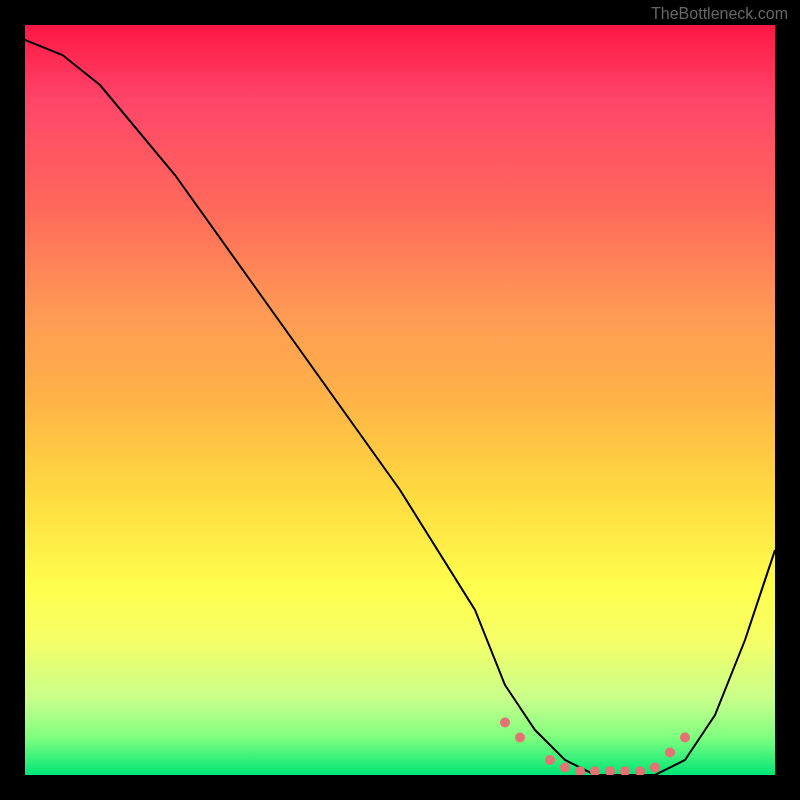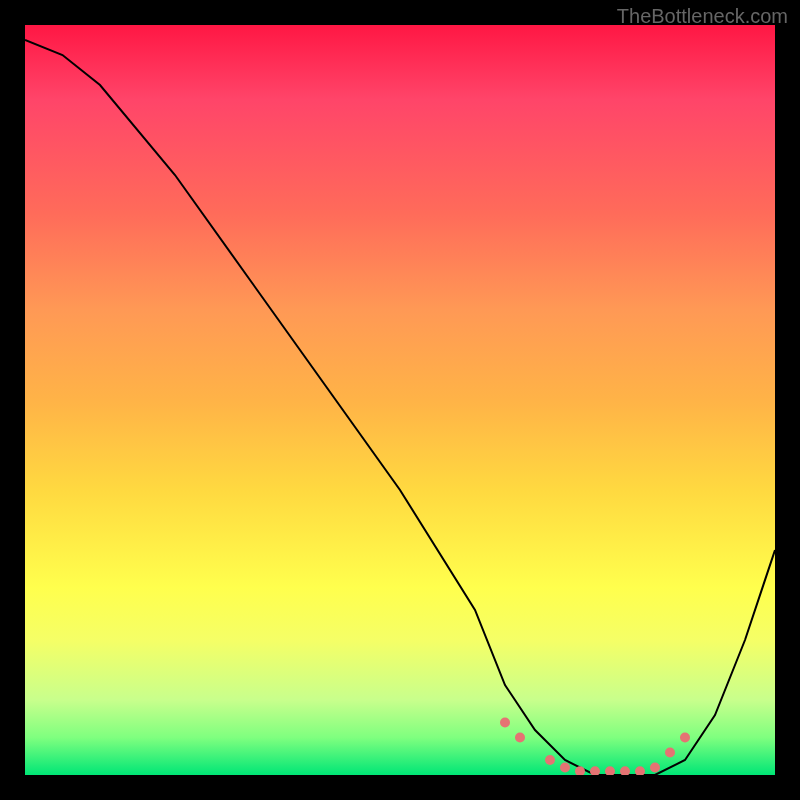--- a/index.html
+++ b/index.html
@@ -9,21 +9,21 @@
     height: 800px;
     background: #000;
     font-family: Arial, sans-serif;
     position: relative;
   }
   .watermark {
     position: absolute;
     top: 5px;
     right: 12px;
     color: #666;
-    font-size: 20px;
+    font-size: 16px;
     font-weight: 500;
     z-index: 10;
   }
   .plot-area {
     position: absolute;
     left: 25px;
     top: 25px;
     width: 750px;
     height: 750px;
     background: linear-gradient(to bottom,

